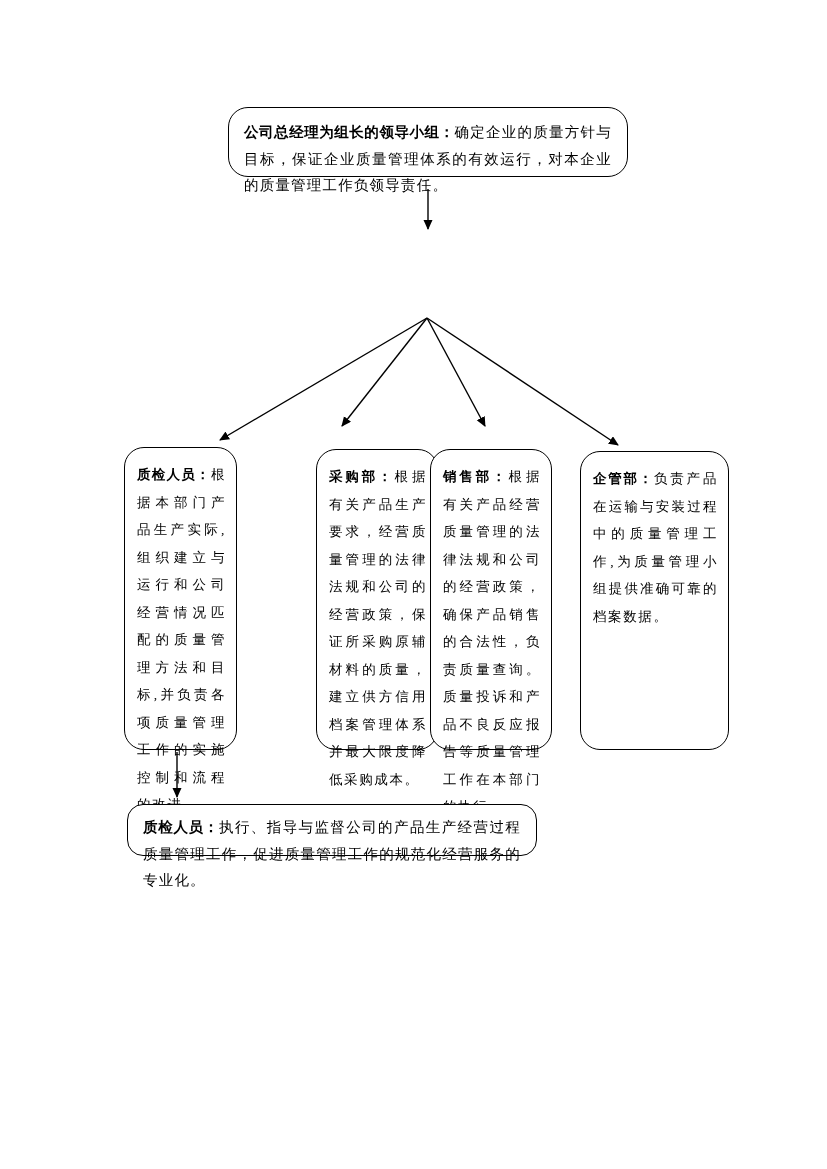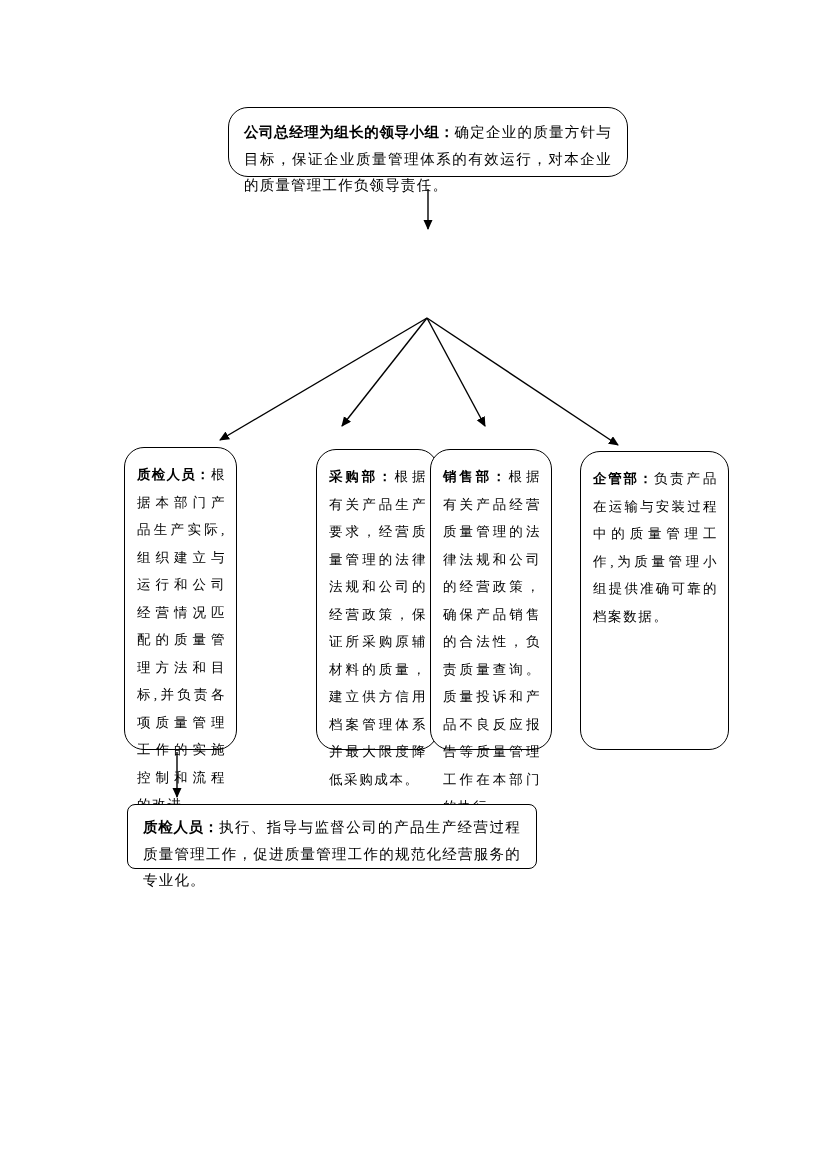--- a/index.html
+++ b/index.html
@@ -49,26 +49,26 @@
     font-size: 13.5px;
     line-height: 27.5px;
     letter-spacing: 1.6px;
   }
   #node-production  { left: 124px; width: 113px; }
   #node-purchasing  { left: 276px; width: 122px; top: 449px; height: 301px; margin-left: 40px; }
   #node-sales       { left: 430px; width: 122px; top: 449px; height: 301px; }
   #node-enterprise  { left: 580px; width: 149px; top: 451px; height: 299px; }
   #node-qc {
     left: 127px; top: 804px;
-    width: 410px; height: 65px;
+    width: 410px; height: 52px;
     padding: 9px 15px;
     font-size: 14.5px;
     line-height: 26.5px;
     letter-spacing: 1.2px;
-    border-radius: 8px;
+    border-radius: 16px;
   }
 </style>
 </head>
 <body>
 
 <div class="page">
 
   <svg class="connectors" viewBox="0 0 827 1169" xmlns="http://www.w3.org/2000/svg">
     <defs>
       <marker id="ah" markerUnits="userSpaceOnUse" markerWidth="12" markerHeight="10" refX="9" refY="4.5" orient="auto">

